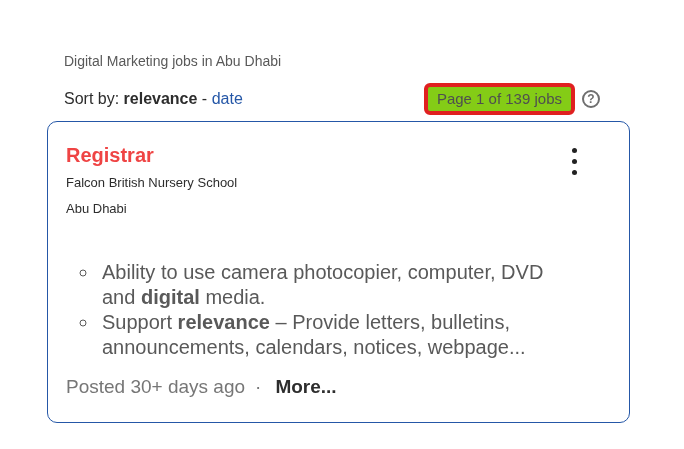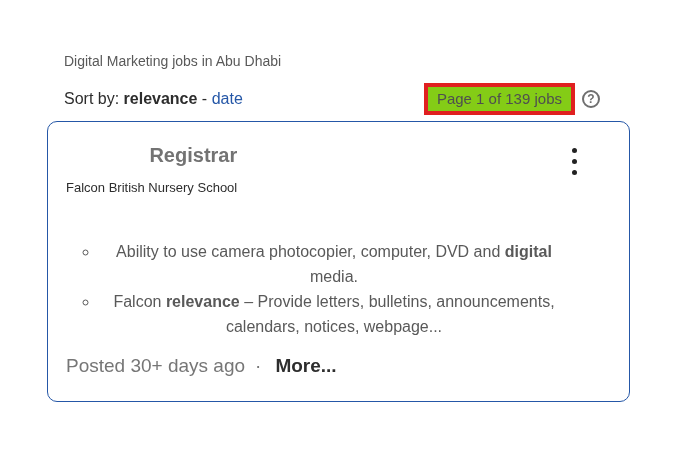--- a/index.html
+++ b/index.html
@@ -1,15 +1,15 @@
 <!DOCTYPE html>
 <html><head>
 <meta charset="utf-8">
 <style>
-  * { box-sizing: border-box; }
+  * { box-sizing: border-box; border-radius: 6px; }
   html, body { margin: 0; padding: 0; }
   body {
     width: 684px;
     height: 449px;
     background: #ffffff;
     font-family: "Liberation Sans", "DejaVu Sans", sans-serif;
     color: #2d2d2d;
     overflow: hidden;
   }
   .page {
@@ -78,26 +78,25 @@
     padding: 20px 18px 24px 18px;
     background: #ffffff;
     cursor: pointer;
   }
   .card-header {
     display: flex;
     justify-content: space-between;
     align-items: flex-start;
   }
   .job-title {
-    margin: 0 0 7px 0;
+    margin: 0 0 2px 0;
     font-size: 20px;
     line-height: 26px;
     font-weight: 700;
-    color: #737373;
-    text-align: right;
+    color: #ef4444;
   }
   .company-line, .location-line {
     font-size: 13px;
     line-height: 26px;
     color: #2d2d2d;
   }
   .kebab {
     display: flex;
     flex-direction: column;
     gap: 6px;
@@ -109,24 +108,23 @@
     width: 5px;
     height: 5px;
     border-radius: 50%;
     background: #222222;
   }
   .snippet-list {
     margin: 38px 0 12px 0;
     padding-left: 33px;
     list-style-type: circle;
     max-width: 500px;
-    font-size: 16px;
+    font-size: 20px;
     line-height: 25px;
     color: #595959;
-    text-align: center;
   }
   .snippet-list li { padding-left: 3px; max-width: 467px; }
   .snippet-list b { font-weight: 700; color: #595959; }
   .card-footer {
     margin-top: 16px;
     font-size: 19px;
     color: #767676;
     display: flex;
     align-items: flex-start;
   }
@@ -153,31 +151,32 @@
       <span class="page-info-box">Page 1 of 139 jobs</span>
       <span class="help-icon">?</span>
     </div>
   </div>
 
   <div class="job-card">
     <div class="card-header">
       <div>
         <h2 class="job-title">Registrar</h2>
         <div class="company-line">Falcon British Nursery School</div>
+        <div class="location-line">Abu Dhabi</div>
       </div>
       <div class="kebab">
         <span class="dot"></span>
         <span class="dot"></span>
         <span class="dot"></span>
       </div>
     </div>
 
     <ul class="snippet-list">
       <li><span>Ability to use camera photocopier, computer, DVD and </span><b>digital</b><span> media.</span></li>
-      <li><span>Falcon </span><b>relevance</b><span> – Provide letters, bulletins, announcements, calendars, notices, webpage...</span></li>
+      <li><span>Support </span><b>relevance</b><span> – Provide letters, bulletins, announcements, calendars, notices, webpage...</span></li>
     </ul>
 
     <div class="card-footer">
       <span class="posted">Posted 30+ days ago</span>
       <span class="mid-dot">·</span>
       <span class="more">More...</span>
     </div>
   </div>
 
 </div>

